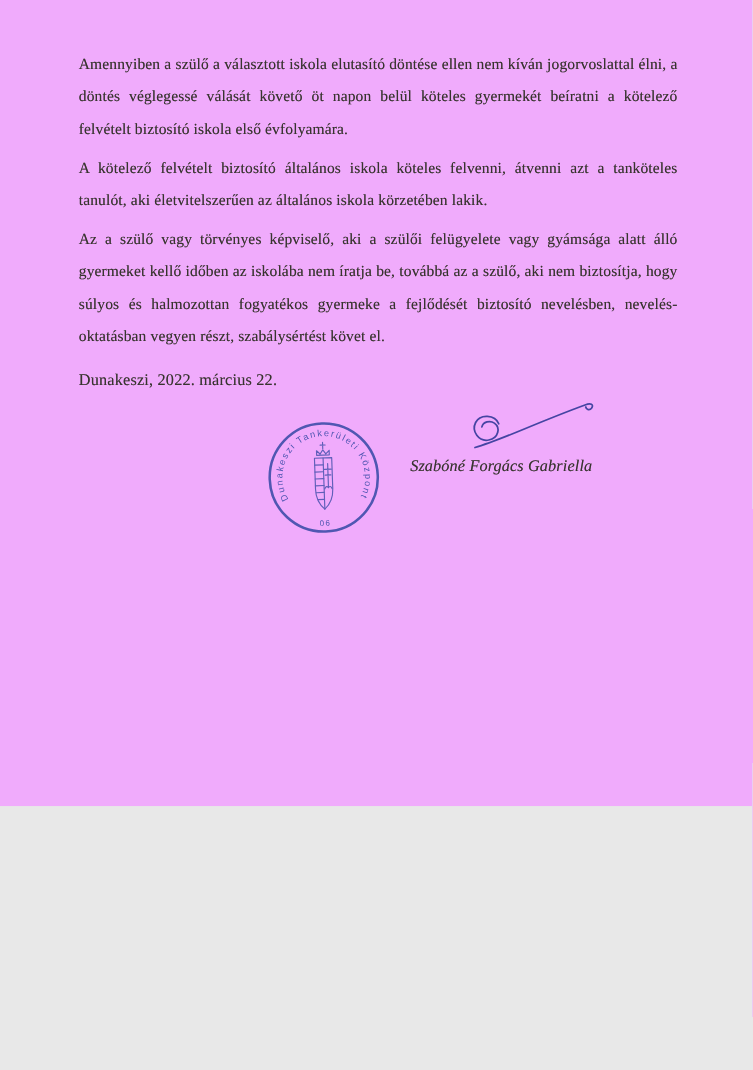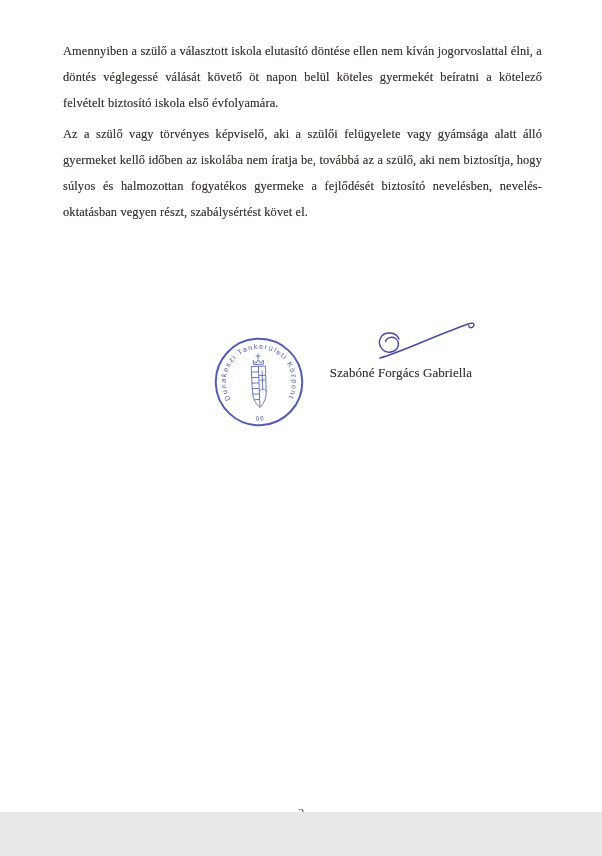--- a/index.html
+++ b/index.html
@@ -1,20 +1,20 @@
 <!DOCTYPE html>
 <html><head>
 <meta charset="utf-8">
 <style>
   html,body { margin:0; padding:0; background:#e8e8e8; }
   .page {
     position: relative;
-    width: 602px; height: 812px;
+    width: 602px; height: 645px;
     margin: 0 auto;
-    background: #ffffff;
+    background: #f0abfc;
     font-family: "Liberation Serif", "DejaVu Serif", serif;
     color: #38342f;
     overflow: hidden;
   }
   .body-text {
     position: absolute;
     left: 63px; top: 38px; width: 479px;
     font-size: 12.4px;
     line-height: 26px;
     letter-spacing: 0.12px;
@@ -53,39 +53,42 @@
     width: 110px; height: 47px;
   }
   .signer {
     position: absolute;
     left: 312px; top: 364px; width: 178px;
     text-align: center;
     font-size: 13px;
     line-height: 17px;
     letter-spacing: 0.1px;
     text-shadow: 0 0 0.5px rgba(60,55,50,0.5);
+    font-style: italic;
   }
   .pagenum {
     position: absolute;
     left: 0; top: 806px; width: 100%;
     text-align: center;
     font-size: 12.5px;
     color: #4a4a4a;
   }
 </style>
 </head>
 <body>
 
 <div class="page">
 
   <div class="body-text">
     <p>Amennyiben a szülő a választott iskola elutasító döntése ellen nem kíván jogorvoslattal élni, a döntés véglegessé válását követő öt napon belül köteles gyermekét beíratni a kötelező felvételt biztosító iskola első évfolyamára.</p>
+    <p>A kötelező felvételt biztosító általános iskola köteles felvenni, átvenni azt a tanköteles tanulót, aki életvitelszerűen az általános iskola körzetében lakik.</p>
     <p>Az a szülő vagy törvényes képviselő, aki a szülői felügyelete vagy gyámsága alatt álló gyermeket kellő időben az iskolába nem íratja be, továbbá az a szülő, aki nem biztosítja, hogy súlyos és halmozottan fogyatékos gyermeke a fejlődését biztosító nevelésben, nevelés-oktatásban vegyen részt, szabálysértést követ el.</p>
   </div>
 
+  <div class="dateline">Dunakeszi, 2022. március 22.</div>
 
   <div class="stamp">
     <svg viewBox="0 0 100 100">
       <defs>
         <path id="ringPath" d="M 20.5 70.6 A 36 36 0 1 1 79.5 70.6" fill="none"></path>
       </defs>
       <circle cx="50" cy="50" r="47" fill="none" stroke-width="2.2" stroke="#4350ac"></circle>
       <text class="ring-label" fill="#4350ac">
         <textPath href="#ringPath" startOffset="50%" text-anchor="middle" textLength="150">Dunakeszi Tankerületi Központ</textPath>
       </text>

